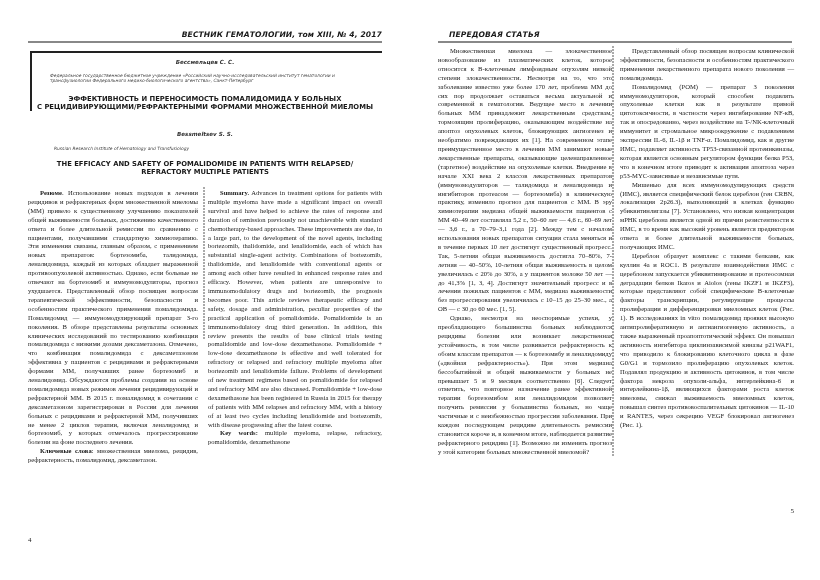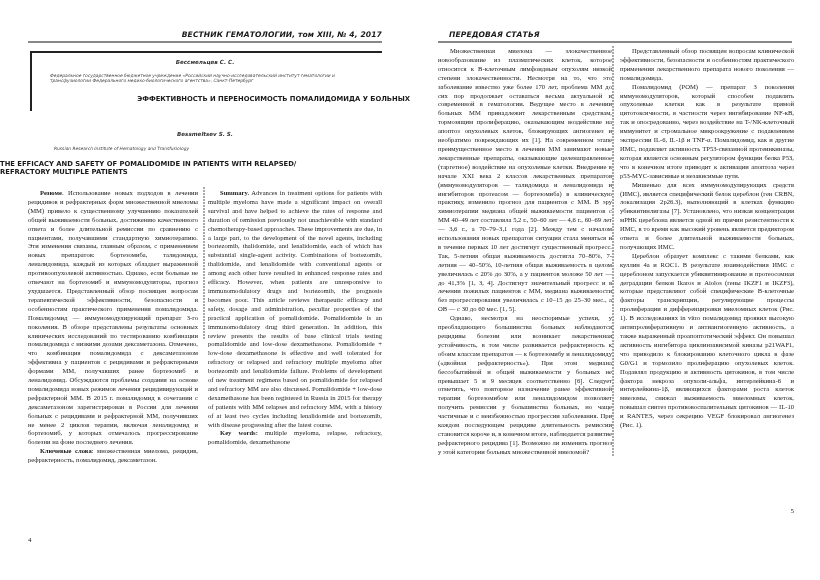--- a/index.html
+++ b/index.html
@@ -12,25 +12,25 @@
   .running-head { position:absolute; top:30px; font-family:"DejaVu Sans", sans-serif; font-weight:bold; font-style:italic; font-size:7.6px; letter-spacing:0.1px; }
   .left-page .running-head { right:28px; }
   .right-page .running-head { left:28px;padding-left:11px; }
   .head-rule { position:absolute; top:41px; height:1.5px; background:#888; }
   .left-page .head-rule { left:28px; right:28px; }
   .right-page .head-rule { left:28px; right:28px; }
 
   .author-box { position:absolute; top:51px; left:30px; right:28px; height:58px; border-left:2px solid #222; border-top:2px solid #222; }
   .author-ru { position:absolute; top:59px; left:0; right:0; text-align:center; font-family:"DejaVu Sans", sans-serif; font-style:italic; font-weight:bold; font-size:5.6px; color:#333; }
   .affil-ru { position:absolute; top:73px; left:50px; right:50px; text-align:left; font-family:"DejaVu Sans", sans-serif; font-style:italic; font-size:4.4px; color:#444; line-height:5.4px; }
-  .title-ru { position:absolute; top:95px; left:0; right:0; text-align:right; font-family:"DejaVu Sans", sans-serif; font-weight:bold; font-size:6.8px; line-height:8.4px; }
+  .title-ru { position:absolute; top:95px; left:0; right:0; text-align:center; font-family:"DejaVu Sans", sans-serif; font-weight:bold; font-size:6.8px; line-height:8.4px; }
 
   .author-en { position:absolute; top:131px; left:0; right:0; text-align:center; font-family:"DejaVu Sans", sans-serif; font-style:italic; font-weight:bold; font-size:5.6px; color:#333; }
   .affil-en { position:absolute; top:146px; left:54px; font-family:"DejaVu Sans", sans-serif; font-style:italic; font-size:4.4px; color:#444; }
-  .title-en { position:absolute; top:160px; left:0; right:0; font-family:"DejaVu Sans", sans-serif; font-weight:bold; font-size:6.8px; line-height:8.4px; }
+  .title-en { position:absolute; top:160px; left:0; right:0; text-align:center; font-family:"DejaVu Sans", sans-serif; font-weight:bold; font-size:6.8px; line-height:8.4px; }
 
   .col { position:absolute; font-size:6.6px; line-height:8.9px; text-align:justify; hyphens:auto; }
   .col p { margin:0; text-indent:12px; }
   .col b { font-weight:bold; }
   .abs-ru { top:189px; left:28px; width:170px; }
   .abs-en { top:189px; left:208px; width:174px; }
   .vrule { position:absolute; width:2px; background:#bbb; }
   .left-page .vrule { left:203px; top:187px; height:152px; background:repeating-linear-gradient(#aaa 0 2px, #fff 2px 3px); }
 
   .body-l { top:47px; left:28px; width:174px; }
@@ -46,20 +46,21 @@
 
 <div class="page left-page">
   <div class="running-head">ВЕСТНИК ГЕМАТОЛОГИИ, том XIII, № 4, 2017</div>
   <div class="head-rule"></div>
 
   <div class="author-box"></div>
   <div class="author-ru">Бессмельцев С. С.</div>
   <div class="affil-ru">Федеральное государственное бюджетное учреждение «Российский научно-исследовательский институт гематологии и трансфузиологии Федерального медико-биологического агентства», Санкт-Петербург</div>
   <div class="title-ru">
     <div>ЭФФЕКТИВНОСТЬ И ПЕРЕНОСИМОСТЬ ПОМАЛИДОМИДА У БОЛЬНЫХ</div>
+    <div>С РЕЦИДИВИРУЮЩИМИ/РЕФРАКТЕРНЫМИ ФОРМАМИ МНОЖЕСТВЕННОЙ МИЕЛОМЫ</div>
   </div>
 
   <div class="author-en">Bessmeltsev S. S.</div>
   <div class="affil-en">Russian Research Institute of Hematology and Transfusiology</div>
   <div class="title-en">
     <div>THE EFFICACY AND SAFETY OF POMALIDOMIDE IN PATIENTS WITH RELAPSED/</div>
     <div>REFRACTORY MULTIPLE PATIENTS</div>
   </div>
 
   <div class="col abs-ru">

